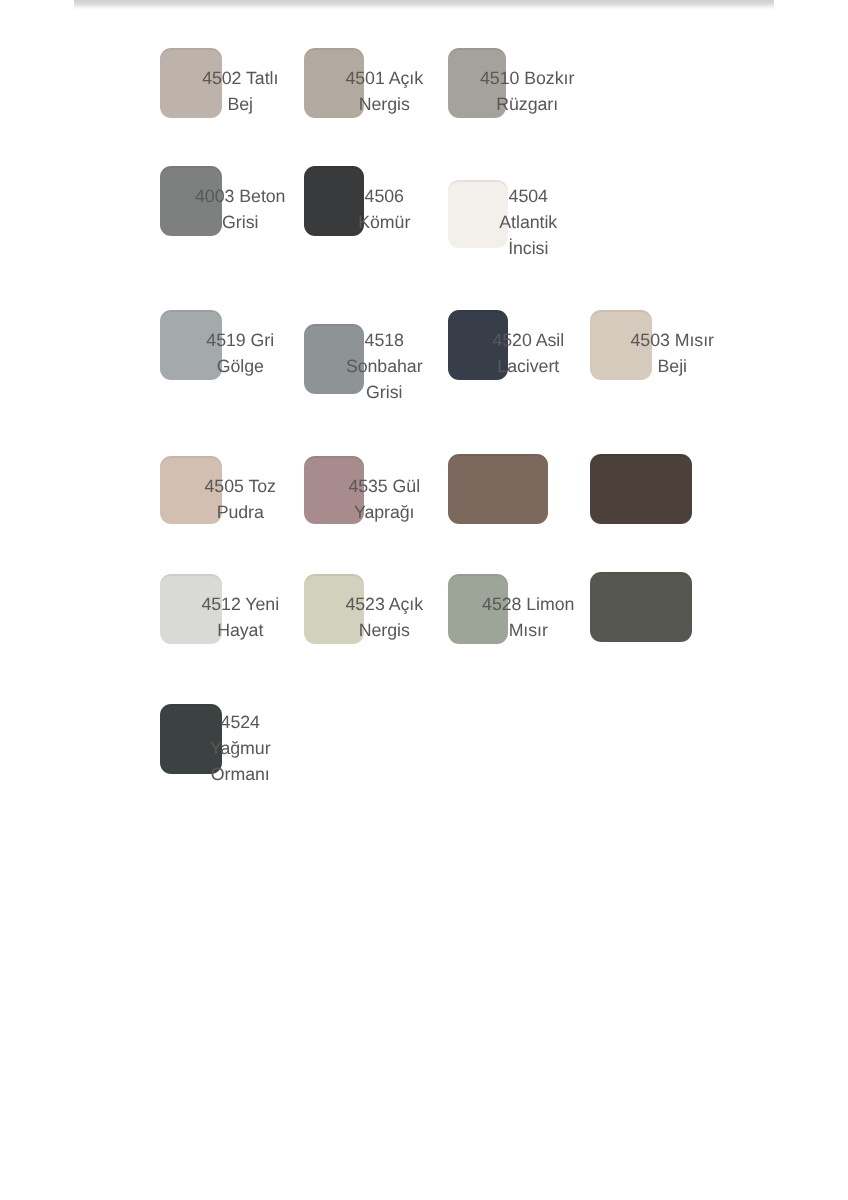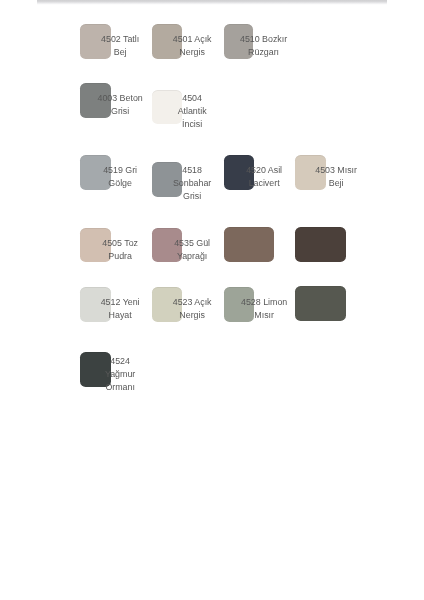--- a/index.html
+++ b/index.html
@@ -107,20 +107,27 @@
     </div>
     <div class="row">
       <div class="cell">
         <div class="swatch" style="background-color:#7D807F"></div>
         <div class="label">
           <span class="ln">4003 Beton</span>
           <span class="ln">Grisi</span>
         </div>
       </div>
       <div class="cell">
+        <div class="swatch" style="background-color:#393A3C"></div>
+        <div class="label">
+          <span class="ln">4506</span>
+          <span class="ln">Kömür</span>
+        </div>
+      </div>
+      <div class="cell">
         <div class="swatch" style="background-color:#F3F0EB"></div>
         <div class="label">
           <span class="ln">4504</span>
           <span class="ln">Atlantik</span>
           <span class="ln">İncisi</span>
         </div>
       </div>
     </div>
     <div class="row">
       <div class="cell">

